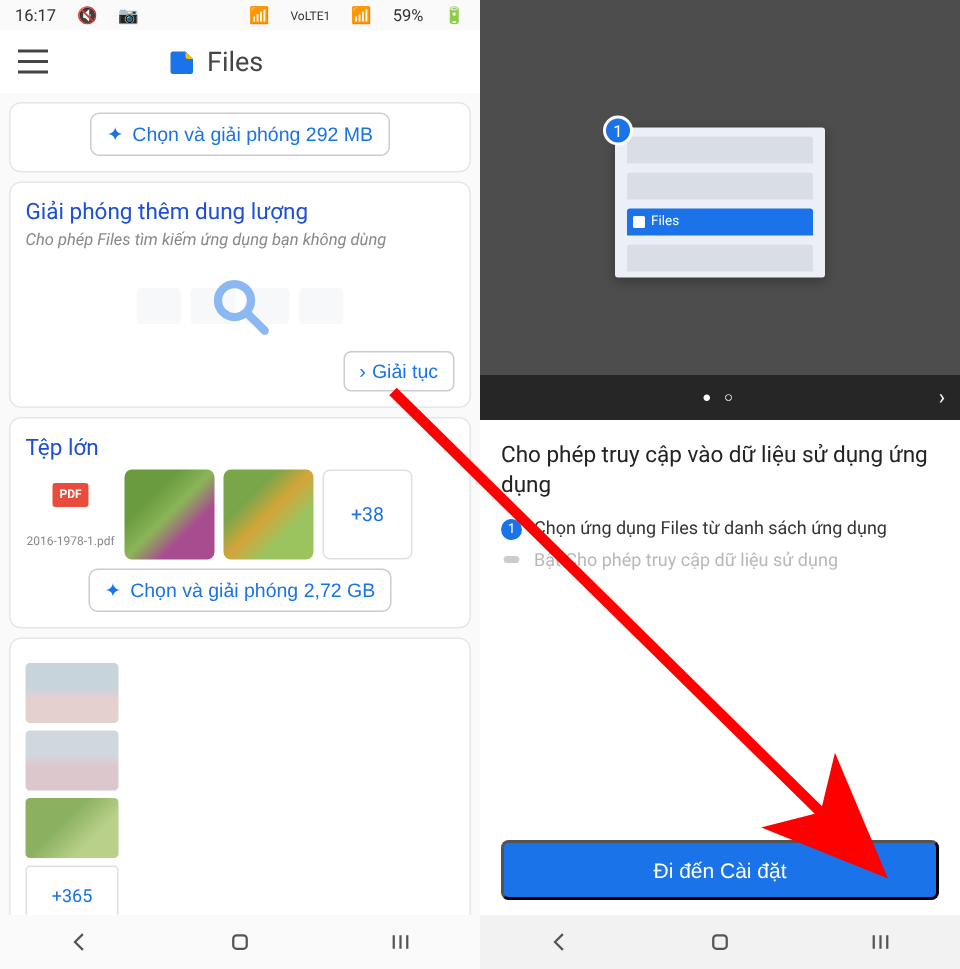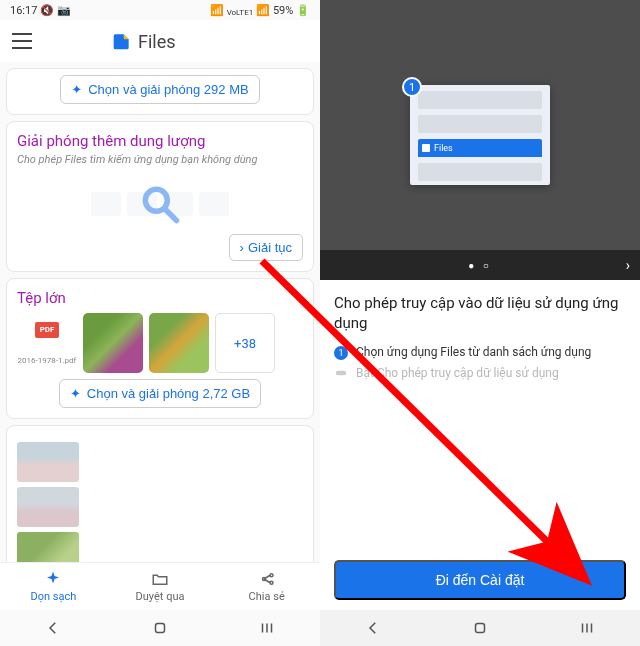--- a/index.html
+++ b/index.html
@@ -3,41 +3,41 @@
 <meta charset="utf-8">
 <style>
 * { box-sizing: border-box; margin: 0; padding: 0; }
 body { font-family: -apple-system, "Segoe UI", Roboto, sans-serif; background: #fff; width: 640px; height: 646px; display: flex; overflow: hidden; position: relative; }
 .screen { height: 646px; display: flex; flex-direction: column; }
 .sleft { width: 320px; background: #fafafa; }
 .sright { width: 320px; background: #fff; }
 
 
 .statusbar { height: 20px; display: flex; justify-content: space-between; align-items: center; padding: 0 10px; font-size: 11px; color: #333; background: #fafafa; }
-.status-icons { display: flex; align-items: flex-end; gap: 3px; }
+.status-icons { display: flex; align-items: center; gap: 14px; }
 
 
 .apphdr { height: 42px; display: flex; align-items: center; padding: 0 12px; background: #fff; }
 .menu-btn { width: 20px; height: 20px; display: flex; flex-direction: column; justify-content: space-around; cursor: pointer; }
 .menu-btn span { height: 2px; background: #444; }
 .logo { display: flex; align-items: center; margin-left: 80px; }
 .logo-icon { width: 20px; height: 20px; margin-right: 6px; position: relative; }
 .logo-icon svg { width: 20px; height: 20px; }
 .logo-text { font-size: 18px; color: #444; }
 
 
 .body { flex: 1; overflow: hidden; padding: 6px; display: flex; flex-direction: column; gap: 6px; }
 .card { background: #fff; border: 1px solid #e6e6e6; border-radius: 8px; padding: 10px; }
 .card-sm { padding: 6px 10px 10px; }
 
 .action-btn { display: inline-flex; align-items: center; gap: 6px; border: 1px solid #ccc; border-radius: 6px; padding: 6px 10px; font-size: 13px; color: #1a73e8; background: #fff; cursor: pointer; }
 .action-btn.center { margin: 0 auto; display: flex; width: fit-content; }
 .sparkle { color: #1a73e8; }
 
-.card-title { font-size: 15px; color: #a21caf; margin-bottom: 3px; }
+.card-title { font-size: 15px; color: #1d4ed8; margin-bottom: 3px; }
 .card-sub { font-size: 11px; color: #888; margin-bottom: 8px; font-style: italic; }
 
 .illustration { height: 60px; display: flex; align-items: center; justify-content: center; position: relative; opacity: 0.5; }
 .illus-card { width: 30px; height: 24px; background: #eef2f7; border-radius: 3px; margin: 0 3px; }
 .magnifier { position: absolute; }
 
 .continue-btn { float: right; border: 1px solid #ccc; border-radius: 5px; padding: 5px 10px; font-size: 13px; color: #1a73e8; background: #fff; cursor: pointer; display: flex; align-items: center; gap: 4px; }
 
 .thumbs { display: flex; gap: 6px; margin: 6px 0; }
 .thumb { width: 60px; height: 60px; border-radius: 5px; background: #ddd; display: flex; align-items: center; justify-content: center; font-size: 13px; color: #1a73e8; position: relative; overflow: hidden; }
@@ -181,40 +181,20 @@
         <div class="thumb-sm p1"></div>
         <div class="thumb-sm p2"></div>
         <div class="thumb-sm p3"></div>
         <div class="thumb-sm more-sm">
           <span>+365</span>
         </div>
       </div>
     </div>
   </div>
 
-  <div class="bnav">
-    <div class="bnav-item active">
-      <svg class="bnav-icon" viewBox="0 0 24 24">
-          <path fill="#1a73e8" d="M12 2l2 6 6 2-6 2-2 6-2-6-6-2 6-2z"></path>
-        </svg>
-      <span>Dọn sạch</span>
-    </div>
-    <div class="bnav-item">
-      <svg class="bnav-icon" viewBox="0 0 24 24">
-          <path fill="none" stroke="#666" stroke-width="2" d="M3 7h5l2 2h11v10H3z"></path>
-        </svg>
-      <span>Duyệt qua</span>
-    </div>
-    <div class="bnav-item">
-      <svg class="bnav-icon" viewBox="0 0 24 24">
-          <path fill="none" stroke="#666" stroke-width="2" d="M8 12l8-5M8 12l8 5M6 12a2 2 0 104 0 2 2 0 00-4 0zm10-5a2 2 0 104 0 2 2 0 00-4 0zm0 10a2 2 0 104 0 2 2 0 00-4 0z"></path>
-        </svg>
-      <span>Chia sẻ</span>
-    </div>
-  </div>
 
   <div class="sysnav">
     <svg class="sysnav-btn" viewBox="0 0 24 24">
         <path fill="none" stroke="#555" stroke-width="2" d="M15 5l-7 7 7 7"></path>
       </svg>
     <svg class="sysnav-btn" viewBox="0 0 24 24">
         <rect x="6" y="6" width="12" height="12" rx="3" fill="none" stroke="#555" stroke-width="2"></rect>
       </svg>
     <svg class="sysnav-btn" viewBox="0 0 24 24">
         <path stroke="#555" stroke-width="2" d="M6 6v12M12 6v12M18 6v12"></path>

